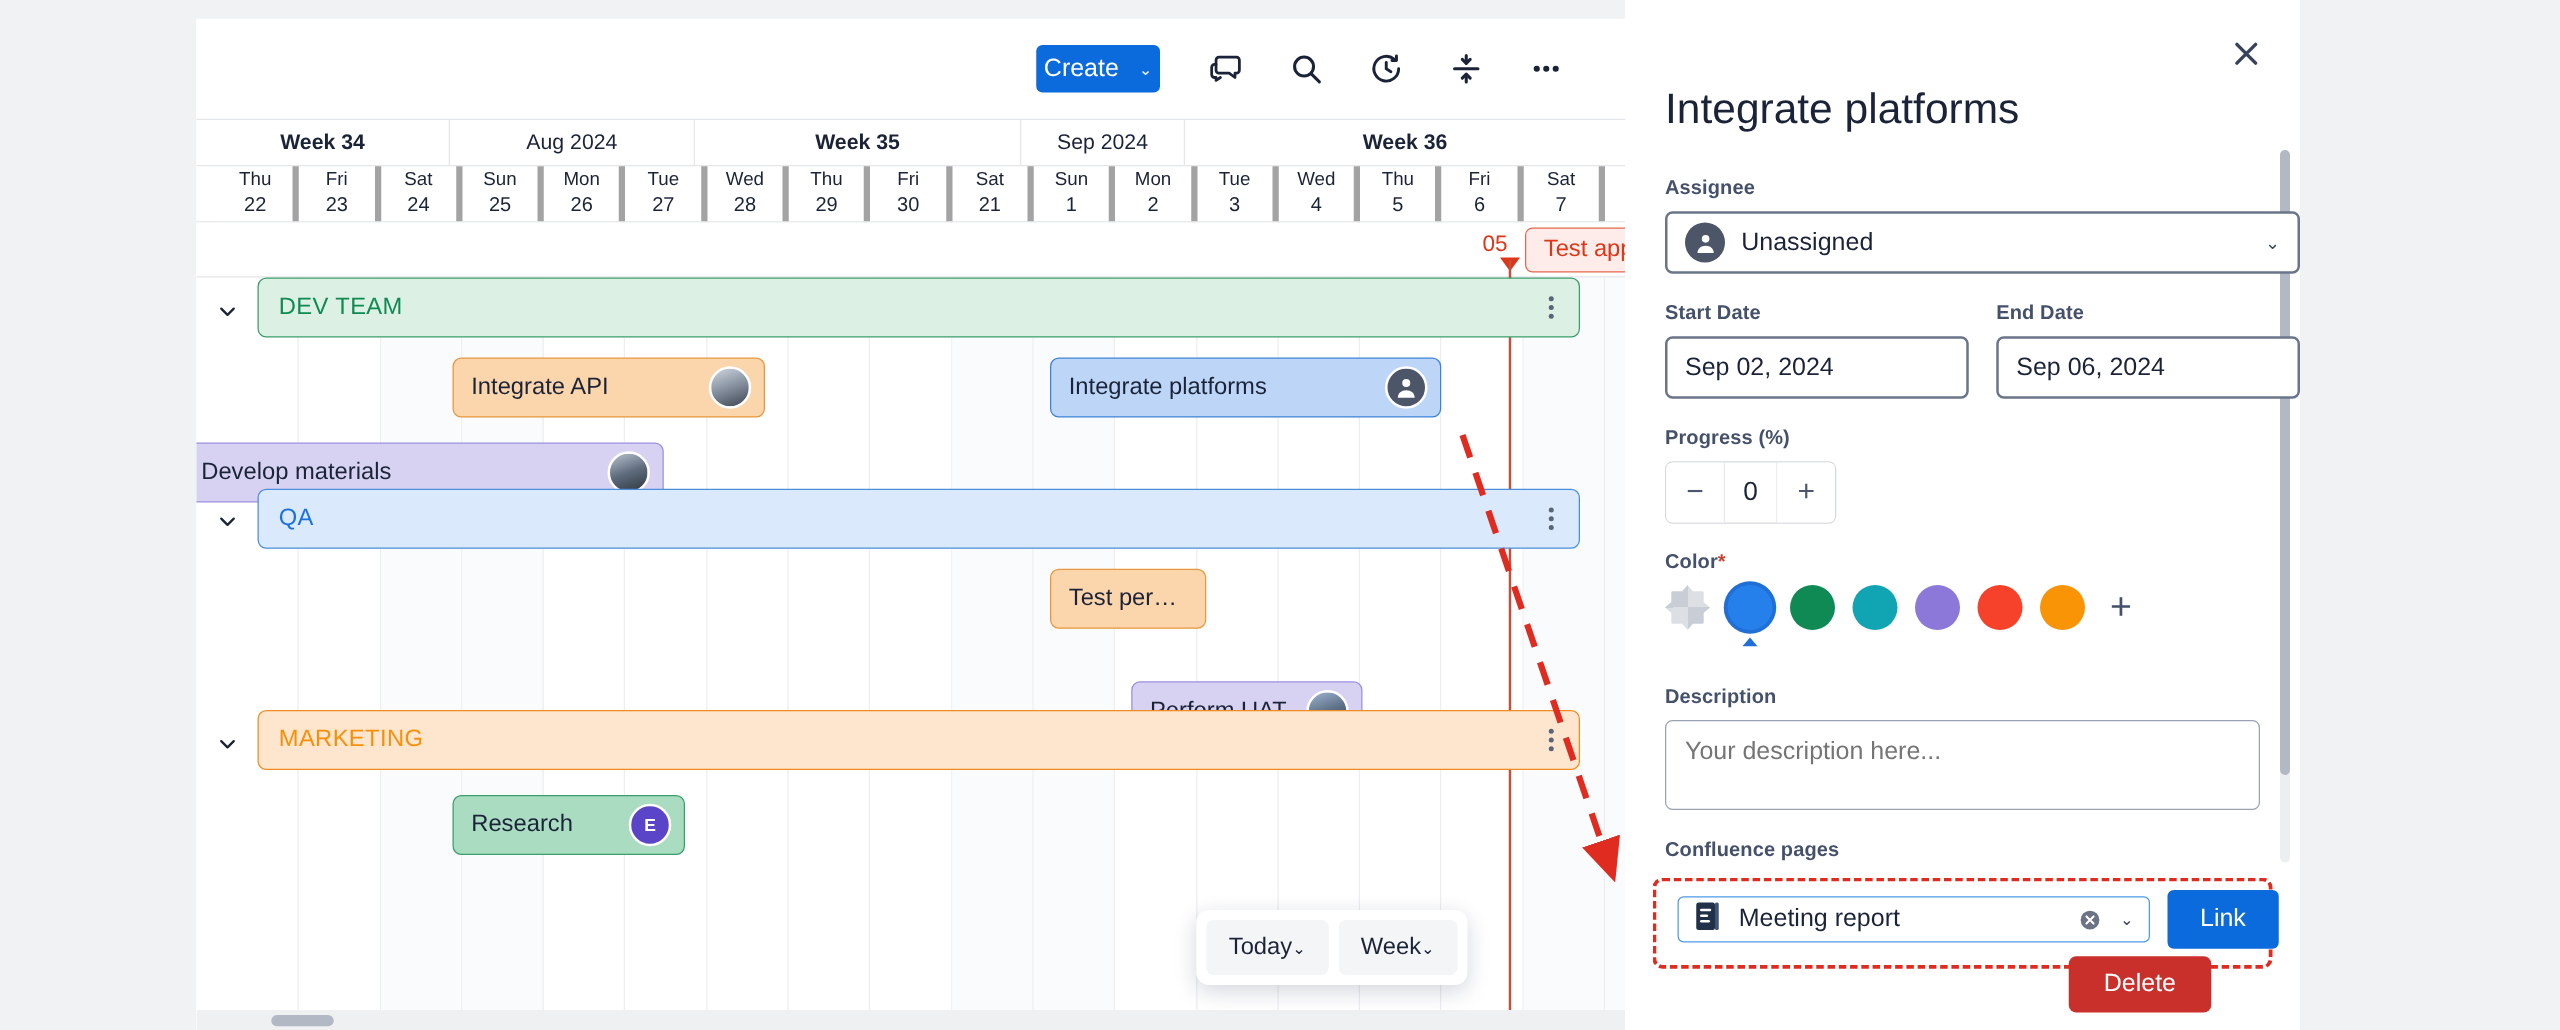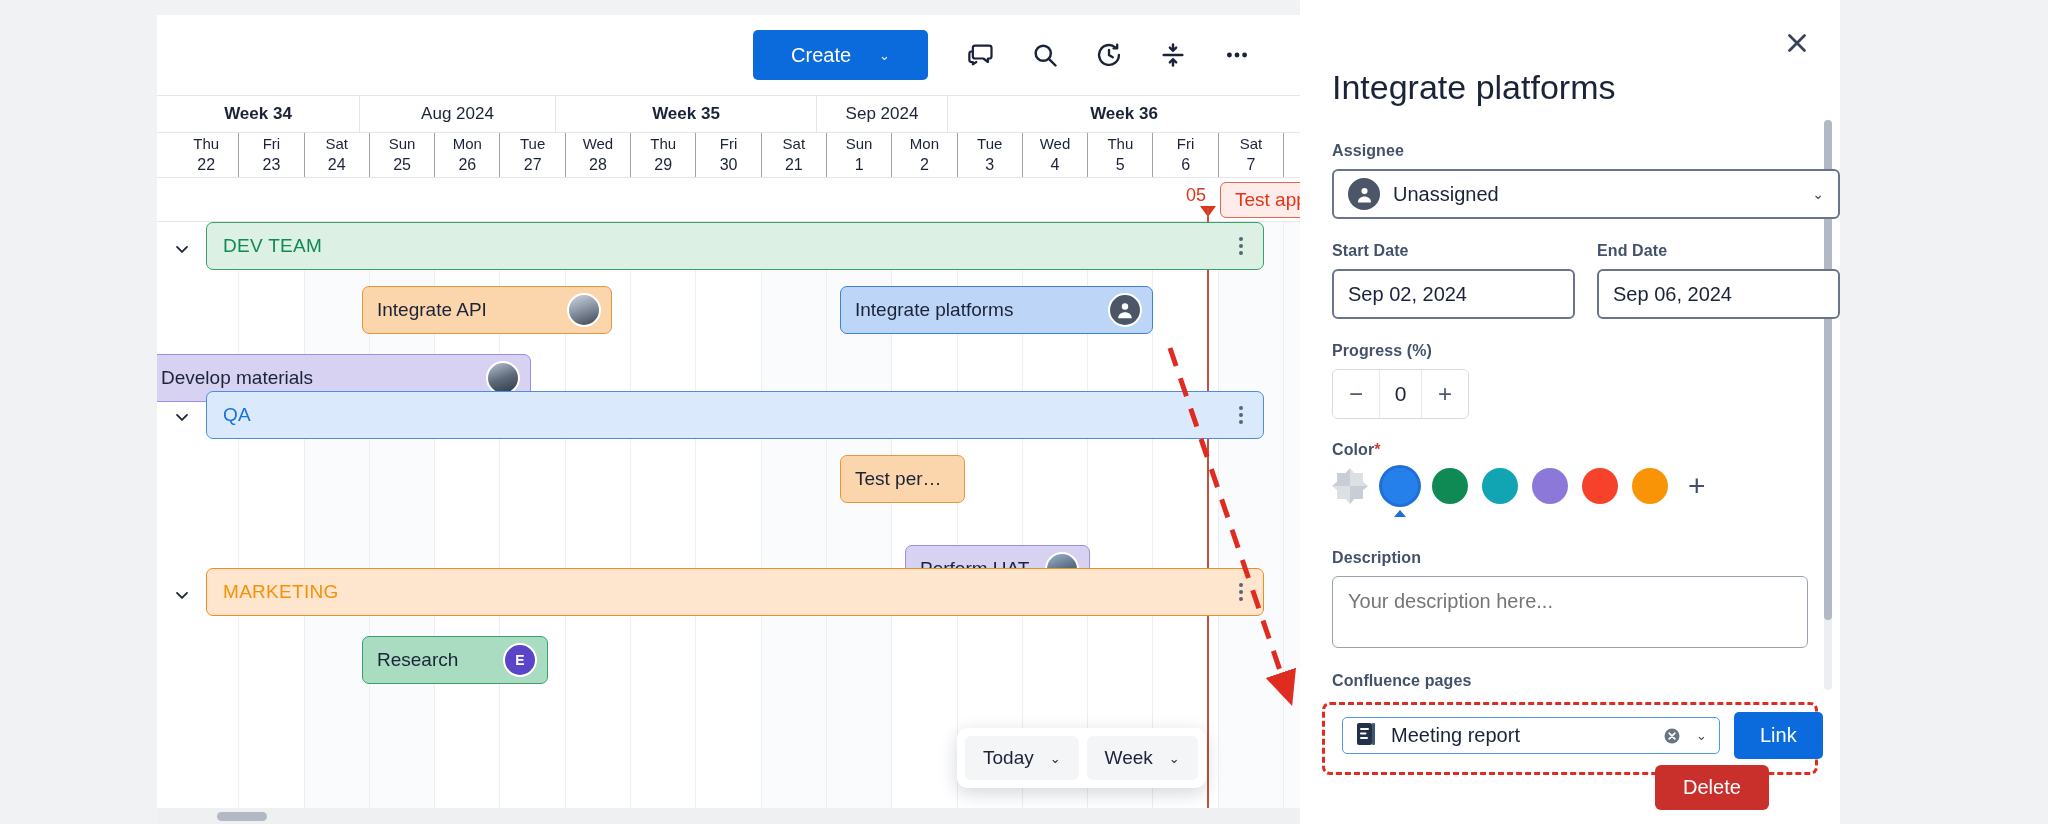--- a/index.html
+++ b/index.html
@@ -19,23 +19,23 @@
     overflow: hidden;
   }
 
   
   .toolbar {
     position: absolute; left: 0; top: 0; width: 1143px; height: 80px;
     background: #fff; display: flex; align-items: center;
     justify-content: flex-end; padding-right: 40px; gap: 0;
   }
   .create-btn {
-    display: flex; align-items: center; gap: 28px;
+    display: flex; align-items: center; gap: 16px;
     background: #0b6bdc; color: #fff; border: none; border-radius: 5px;
-    height: 50px; padding: 0 38px; font-size: 20px; cursor: pointer;
+    height: 38px; padding: 0 6px; font-size: 20px; cursor: pointer;
     font-family: "Liberation Sans", sans-serif;
   }
   .create-btn .caret { font-size: 13px; opacity: .95; }
   .tb-icon {
     width: 46px; height: 46px; margin-left: 18px;
     display: flex; align-items: center; justify-content: center;
     cursor: pointer; color: #1b2338;
   }
   .tb-icon:first-of-type { margin-left: 30px; }
   .tb-icon svg { display: block; }
@@ -49,21 +49,21 @@
     display: flex; align-items: center; justify-content: center;
     font-size: 17px; color: #1b2338; border-right: 1px solid #e4e6ea;
   }
   .tl-weeks .cell.bold { font-weight: bold; }
   .tl-days {
     position: absolute; left: 0; top: 118px; width: 1143px; height: 45px;
     display: flex; border-bottom: 1px solid #e4e6ea;
   }
   .tl-days .day {
     width: 65.3px; flex: 0 0 65.3px;
-    border-right: 1px solid #a3a3a3;
+    border-right: 5px solid #a3a3a3;
     display: flex; flex-direction: column;
     align-items: center; justify-content: center;
     font-size: 15px; color: #1b2338; line-height: 1.35;
   }
   .tl-days .day .dn { font-size: 16px; }
   .tl-days .day.first { margin-left: 17px; }
 
   
   .grid-body {
     position: absolute; left: 0; top: 163px; width: 1143px; height: 646px;
@@ -149,21 +149,21 @@
   .c-tealL  { background: #bfe4ec; border-color: #8ecedb; }
 
   
   .zoomctl {
     position: absolute; left: 800px; top: 550px;
     background: #fff; border-radius: 10px; padding: 8px;
     box-shadow: 0 5px 18px rgba(9,30,66,.18);
     display: flex; gap: 8px; z-index: 8;
   }
   .zoomctl .seg {
-    display: flex; align-items: center; gap: 16px;
+    display: flex; align-items: center; 
     background: #f4f5f7; border-radius: 6px;
     height: 44px; padding: 0 18px; font-size: 19px; color: #1b2338;
     cursor: pointer;
   }
   .zoomctl .seg .caret { font-size: 13px; }
 
   
   .hscroll {
     position: absolute; left: 0; bottom: 0; width: 1143px; height: 16px;
     background: #eef0f2;

